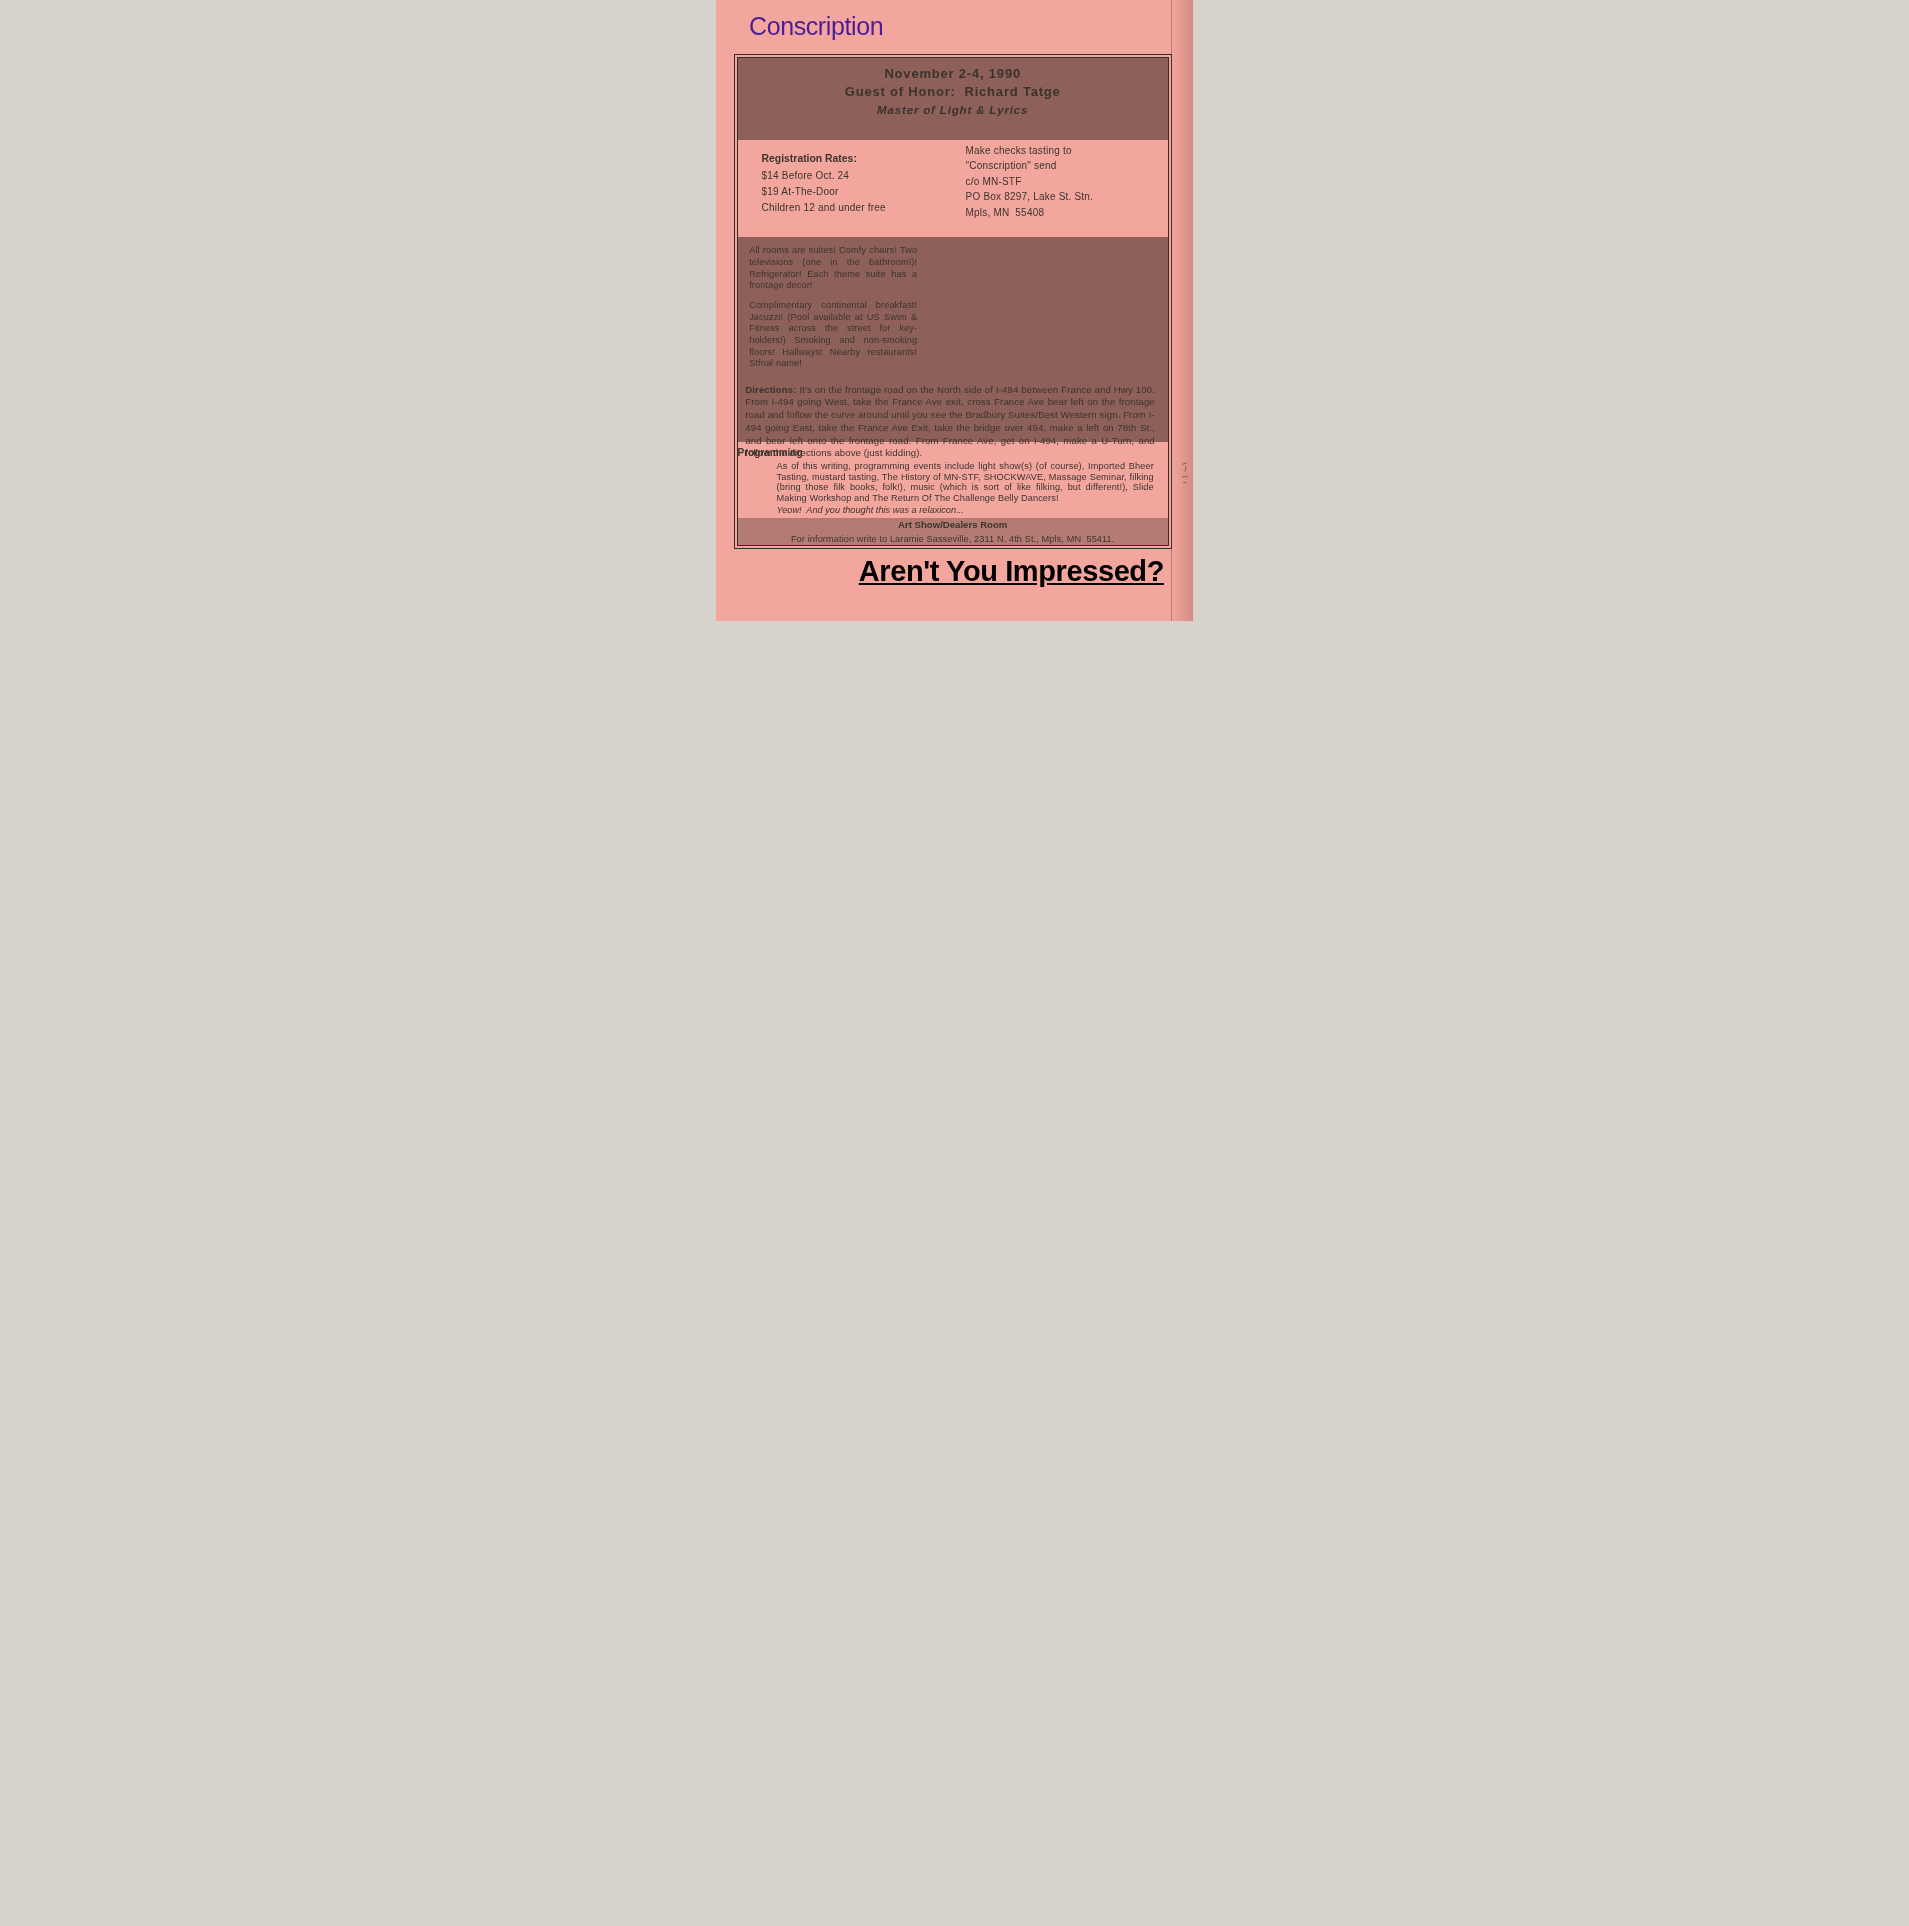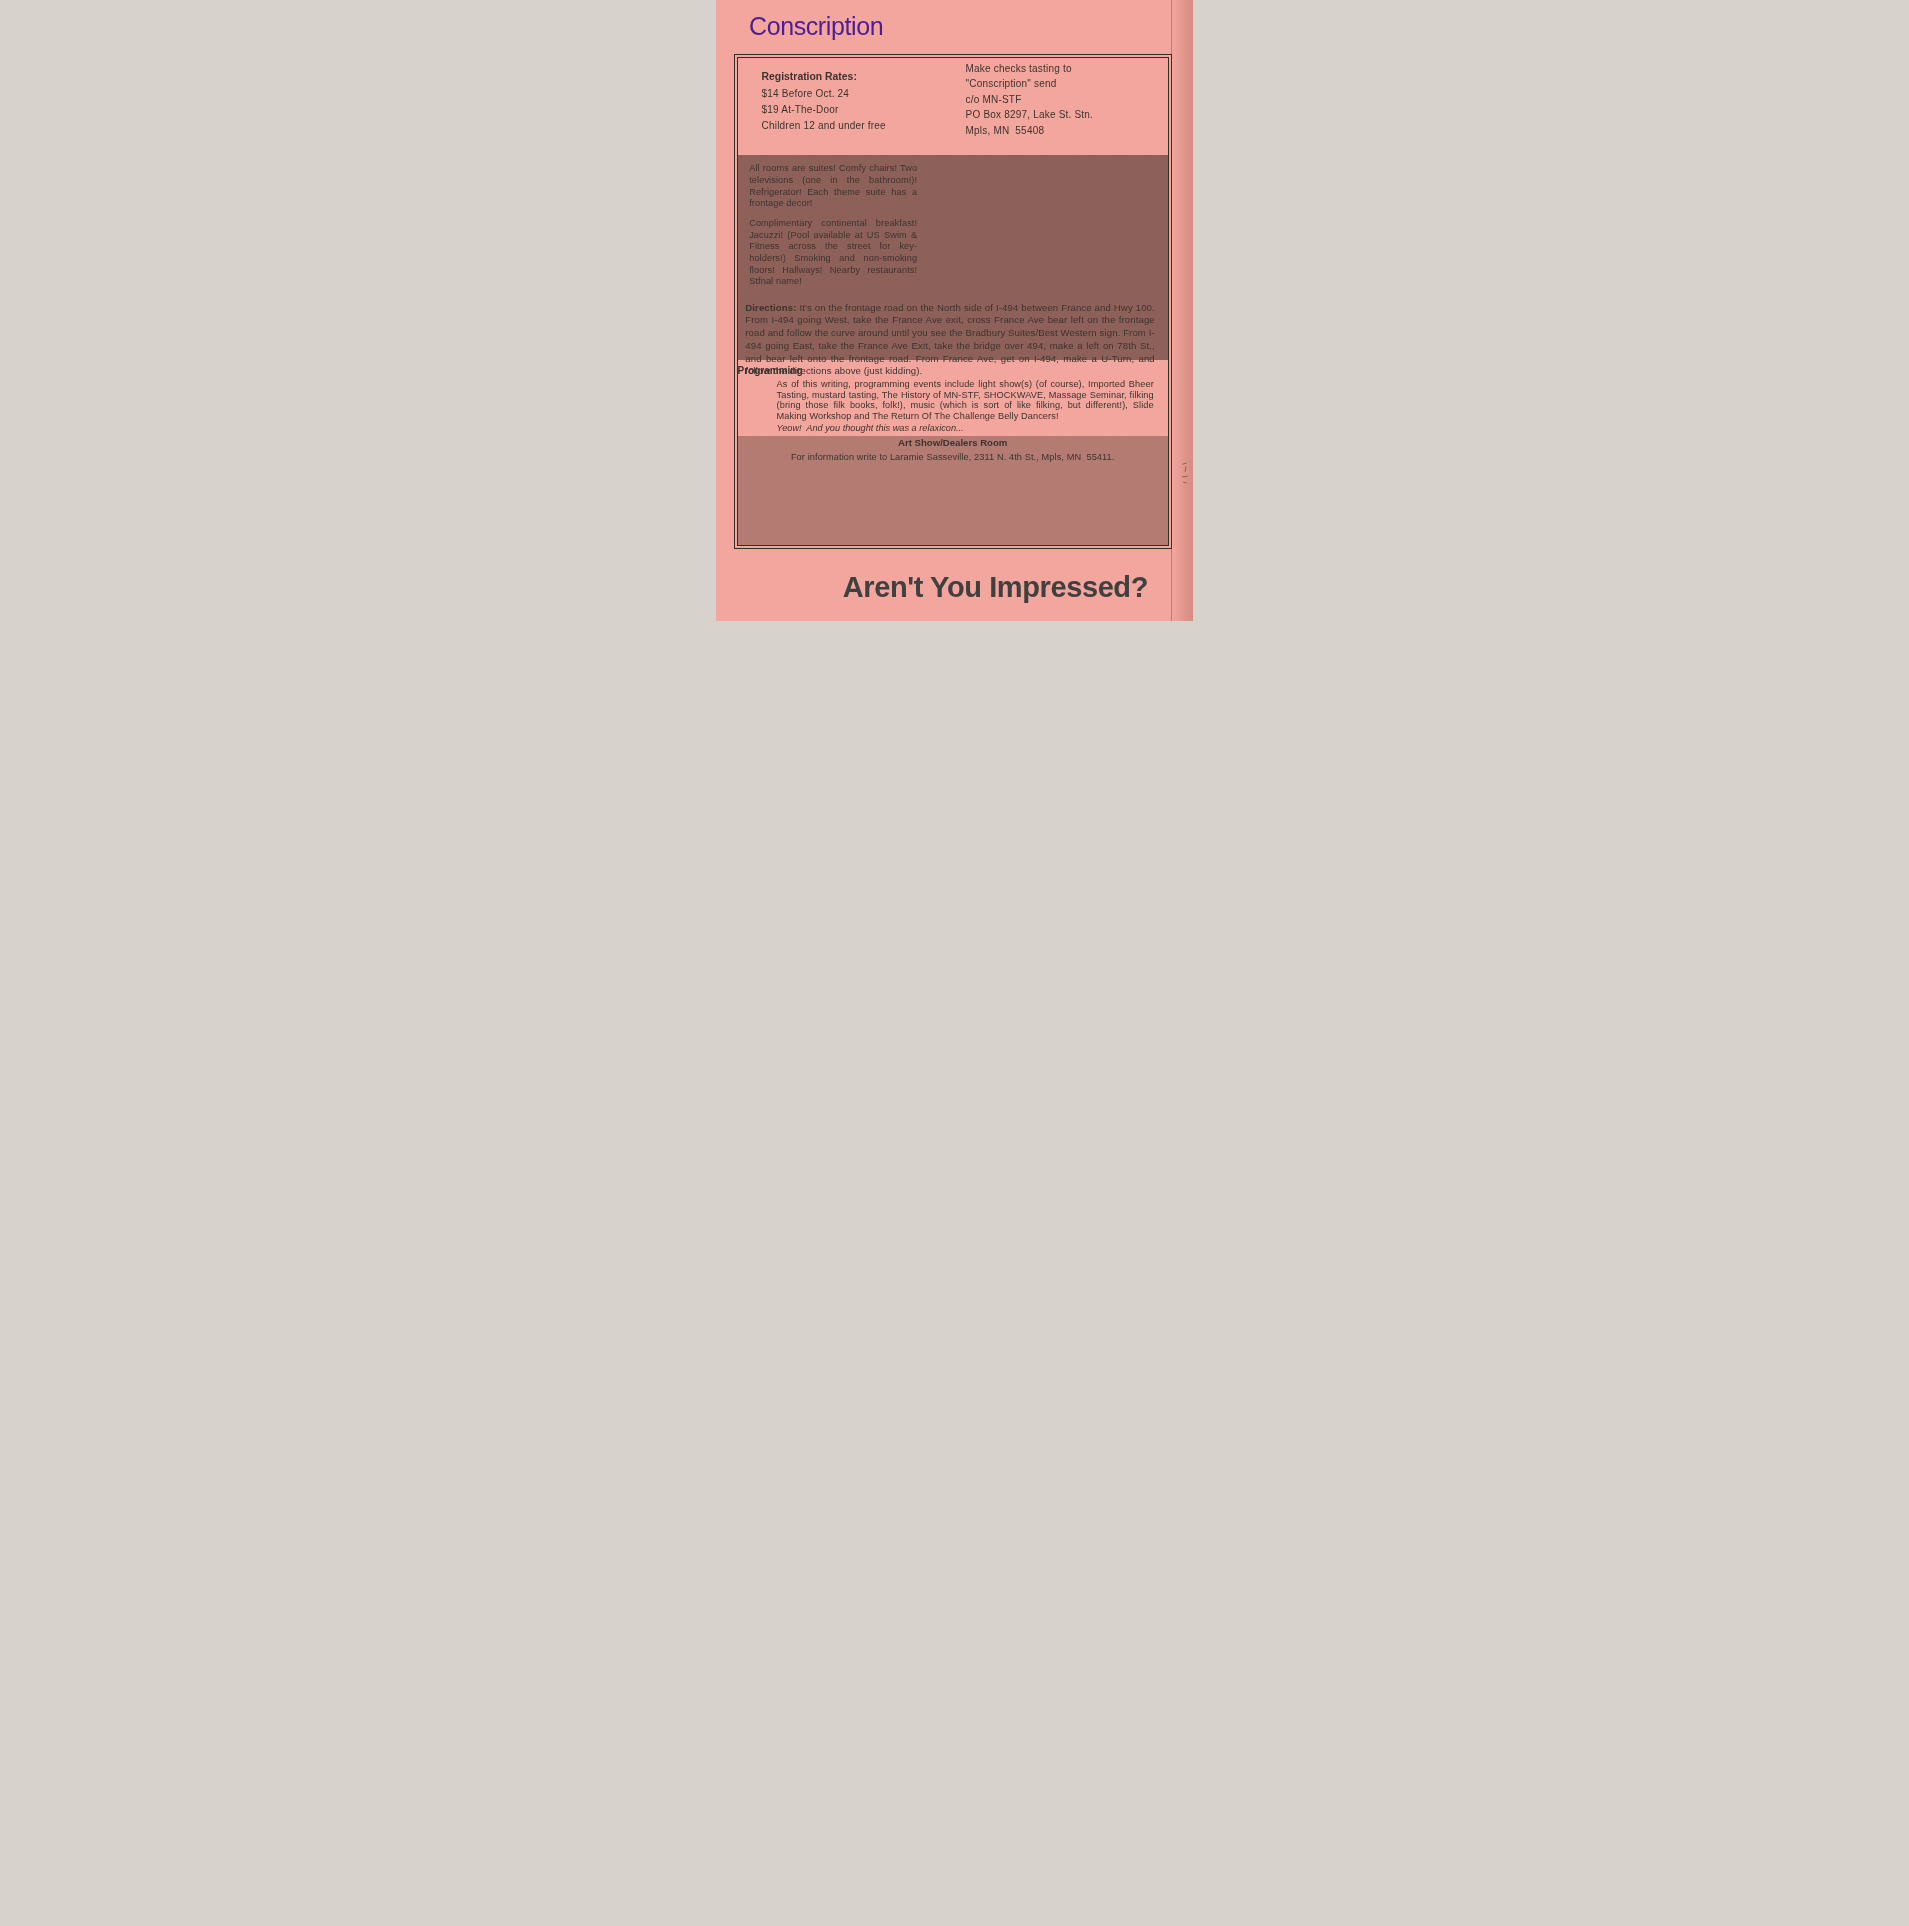--- a/index.html
+++ b/index.html
@@ -76,42 +76,47 @@
     background-color:#eda198;
     background-image:
       repeating-linear-gradient(180deg, rgba(52,38,32,0.28) 0 0.3px, rgba(52,38,32,0) 0.3px 1px),
       radial-gradient(circle, rgba(48,35,29,0.75) 0.3px, rgba(48,35,29,0) 0.5px);
     background-size:100% 1px, 1.2px 1.2px;
   }
   .art-head{font-size:9.6px;font-weight:bold;}
   .art-info{font-size:9.2px;margin-top:4.6px;letter-spacing:0.1px;}
 
   .footer{
-    position:absolute;top:555px;right:29px;margin:16px;
-    font-size:29px;font-weight:bold;letter-spacing:-0.4px;color:#404040;white-space:nowrap;
+    position:absolute;top:555px;right:29px;margin:0;
+    font-size:29px;font-weight:bold;letter-spacing:-0.4px;color:#000000;white-space:nowrap;text-decoration:underline;
   }
 
   
   .pen-scribble{position:absolute;top:461px;right:2.3px;width:10px;height:25.4px;opacity:0.55;}
   .pen-scribble i{position:absolute;background:#4a3b33;display:block;}
   .pen-scribble .s1{width:5.4px;height:0.8px;top:2.3px;left:1.5px;transform:rotate(-18deg);border-radius:0.8px;}
   .pen-scribble .s2{width:0.8px;height:6.2px;top:5.4px;left:4.6px;transform:rotate(10deg);border-radius:0.8px;}
   .pen-scribble .s3{width:6.2px;height:0.8px;top:15.4px;left:0.8px;transform:rotate(-8deg);border-radius:0.8px;}
   .pen-scribble .s4{width:3.9px;height:0.8px;top:21px;left:2.3px;transform:rotate(14deg);border-radius:0.8px;}
 </style>
 </head>
 <body>
 
 <div class="page">
 
   <h1 class="title">Conscription</h1>
 
   <div class="box">
     <div class="box-inner">
 
+      <header class="sec sec-header halftone">
+        <div class="h-line1">November 2-4, 1990</div>
+        <div class="h-line2 pre">Guest of Honor:  Richard Tatge</div>
+        <div class="h-line3">Master of Light &amp; Lyrics</div>
+      </header>
 
       <section class="sec sec-reg">
         <div class="reg-left">
           <div class="reg-heading">Registration Rates:</div>
           <div class="reg-line">$14 Before Oct. 24</div>
           <div class="reg-line">$19 At-The-Door</div>
           <div class="reg-line">Children 12 and under free</div>
         </div>
         <div class="reg-right">
           <div class="pre">Make checks tasting to</div>

